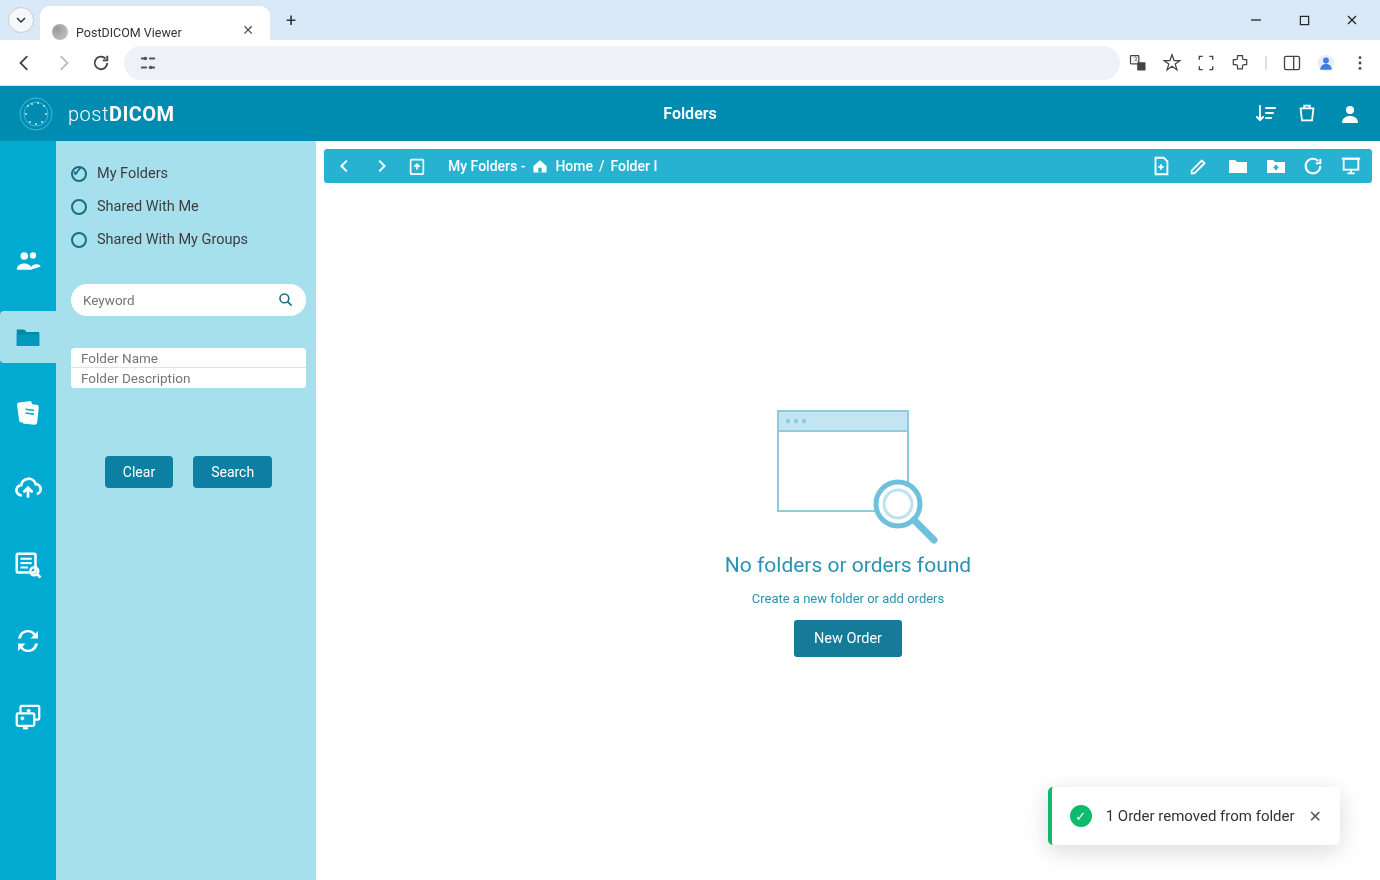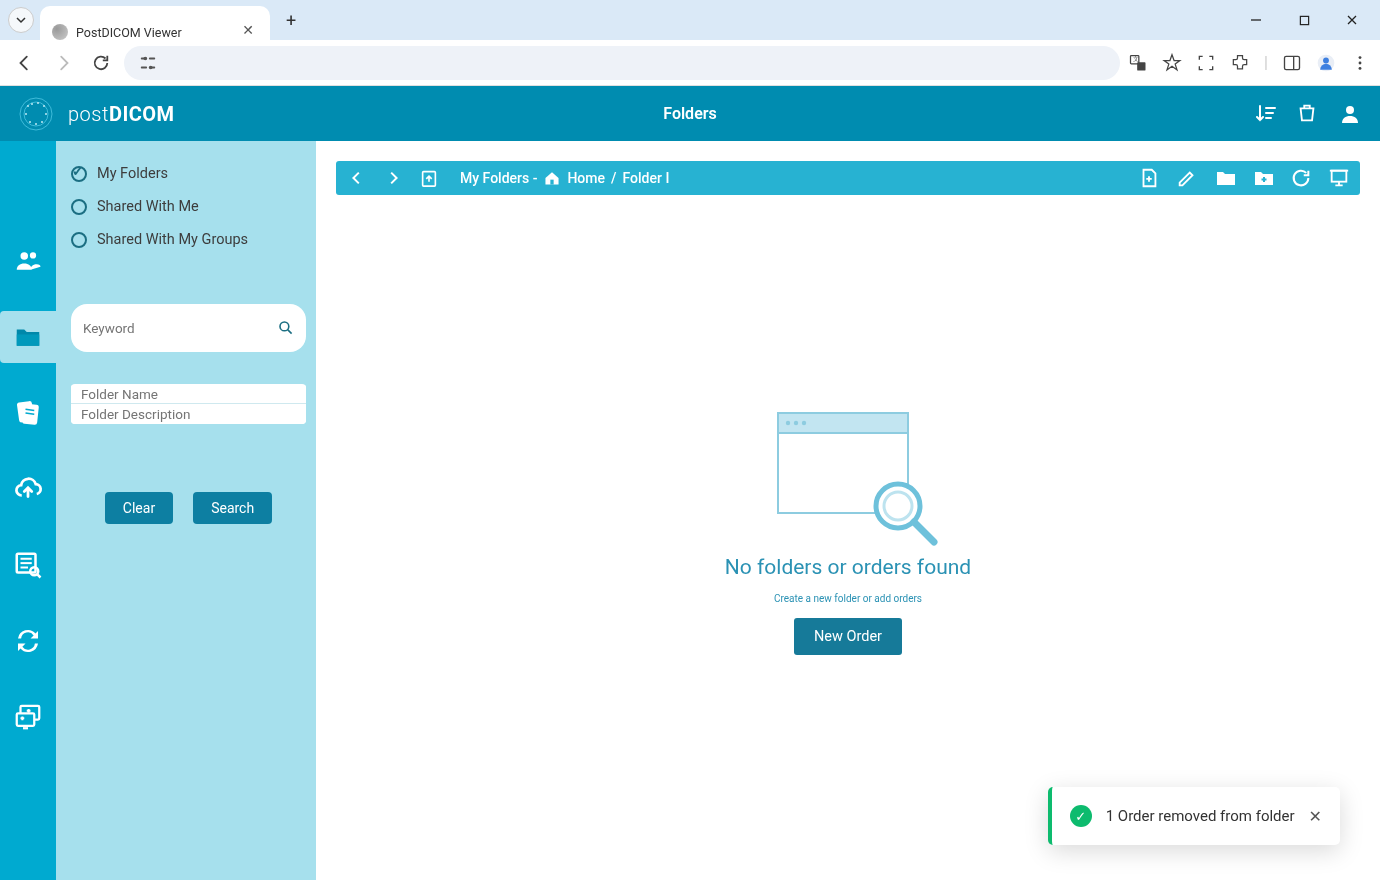--- a/index.html
+++ b/index.html
@@ -45,43 +45,43 @@
     .rail-item svg { width: 30px; height: 30px; }
     .rail-item.active { background: #a6e0ed; color: #0088aa; border-radius: 4px 0 0 4px; width: 56px; justify-content: center; height: 52px; margin-top: -6px; margin-bottom: -6px;}
     
     
     .side-panel { width: 260px; background: #a6e0ed; padding: 24px 10px 10px 15px; display: flex; flex-direction: column; gap: 8px; }
     .radio-row { display: flex; align-items: center; gap: 10px; color: #3d3d3d; font-size: 14.5px; margin-bottom: 8px; cursor: pointer; }
     .radio-circle { width: 16px; height: 16px; border: 2px solid #1b6e82; border-radius: 50%; display: inline-block; position: relative; }
     .radio-row.selected .radio-circle { border-color: #1b6e82; }
     .radio-row.selected .radio-circle::after { content: "✓"; position: absolute; top: -5px; left: -1px; font-size: 14px; color: #1b6e82; font-weight: bold;}
     
-    .search-box { background: #fff; border-radius: 16px; height: 48px; display: flex; align-items: center; padding: 0 12px; margin-top: 40px; justify-content: flex-end; }
+    .search-box { background: #fff; border-radius: 16px; height: 32px; display: flex; align-items: center; padding: 0 12px; margin-top: 20px; justify-content: flex-end; }
     .search-box input { border: none; outline: none; flex: 1; font-size: 13.5px; color: #333; }
     .search-box .s-icon { color: #1b6e82; }
     
     .filter-group { background: #fff; border-radius: 4px; margin-top: 24px; overflow: hidden;}
     .filter-input { height: 19px; padding: 0 10px; font-size: 13.5px; border: none; border-bottom: 1px solid #cfe9ef; width: 100%; outline: none; color: #333;}
     .filter-input:last-child { border-bottom: none; }
     
     .btn-row { display: flex; gap: 20px; justify-content: center; margin-top: 60px; }
     .panel-btn { background: #0d7fa2; color: #fff; border: none; padding: 8px 18px; border-radius: 4px; font-size: 14px; cursor: pointer; }
     
     
-    .main-area { flex: 1; background: #fff; padding: 20px; display: flex; flex-direction: column; min-width: 0; }
+    .main-area { flex: 1; background: #fff; padding: 8px; display: flex; flex-direction: column; min-width: 0; }
     .main-toolbar { background: #27b2d2; height: 34px; border-radius: 3px; display: flex; align-items: center; padding: 0 10px; color: #fff; gap: 14px; }
     .tb-nav { width: 22px; height: 22px; display: flex; align-items: center; justify-content: center; }
     .breadcrumb { display: flex; align-items: center; gap: 6px; font-size: 14px; font-weight: 500; margin-left: 6px;}
     .tb-actions { margin-left: auto; display: flex; gap: 16px; align-items: center;}
     .tb-act { width: 22px; height: 22px; color: #fff; }
     
     .empty-state { flex: 1; display: flex; flex-direction: column; align-items: center; justify-content: center; gap: 14px; }
     .empty-illus { width: 200px; height: 140px; position: relative; }
     .empty-title { color: #2b92b4; font-size: 21px; font-weight: 400; }
-    .empty-sub { color: #2b92b4; font-size: 10px; }
+    .empty-sub { color: #2b92b4; font-size: 13px; }
     .empty-btn { background: #167a99; color: #fff; border: none; padding: 10px 20px; border-radius: 3px; font-size: 14.5px; cursor: pointer; }
     
     
     .toast { position: absolute; bottom: 35px; right: 40px; background: #fff; border-radius: 5px; box-shadow: 0 6px 24px rgba(0,0,0,0.15); border-left: 4px solid #0dbb6e; display: flex; align-items: center; padding: 18px 18px; gap: 14px; min-width: 290px; }
     .toast-check { width: 22px; height: 22px; border-radius: 11px; background: #0dbb6e; color: #fff; display: flex; align-items: center; justify-content: center; font-size: 13px; }
     .toast-text { font-size: 15px; color: #333; flex: 1; }
     .toast-close { color: #555; font-size: 16px; }
     
     svg { display: block; }
   </style>

